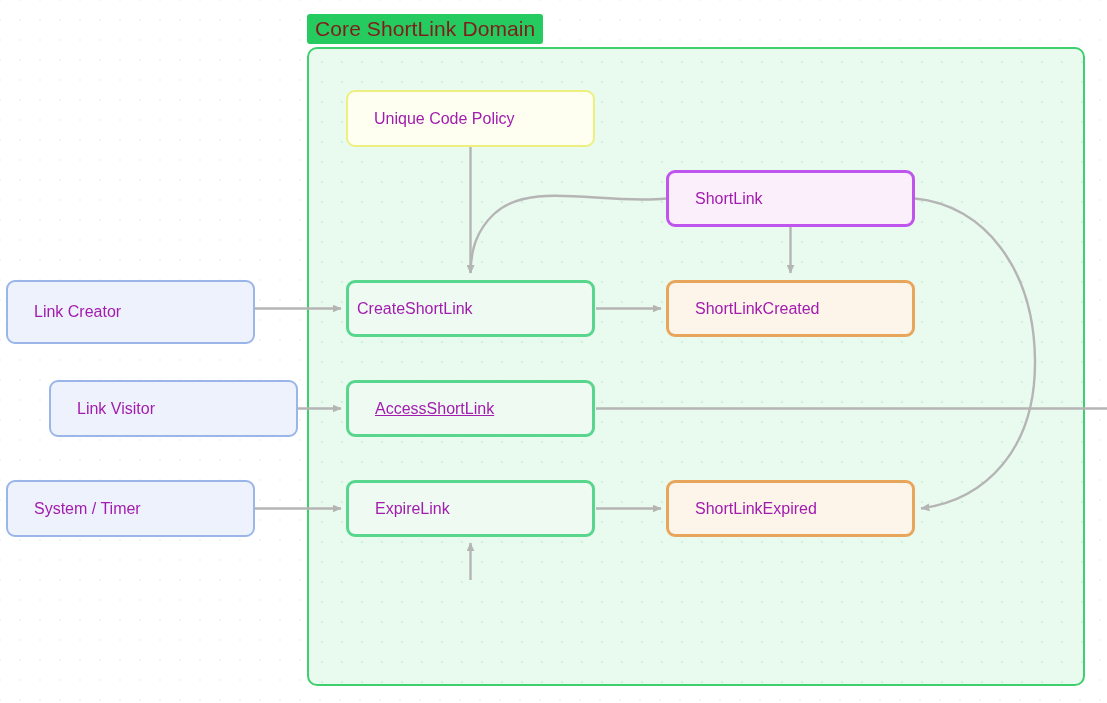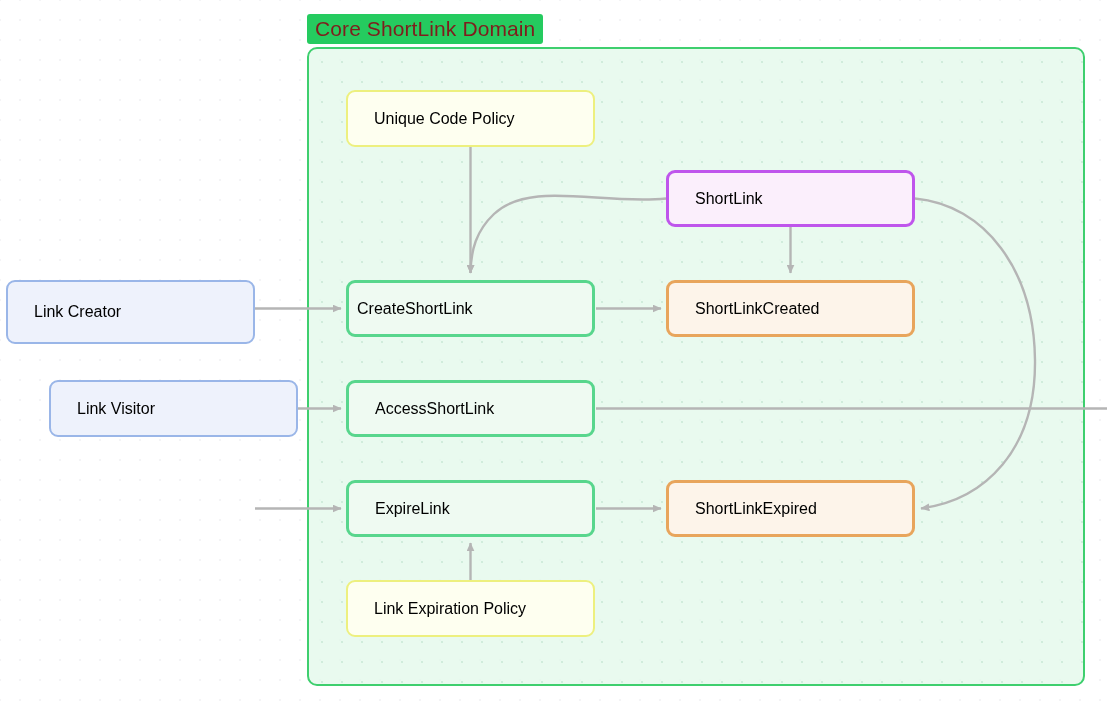--- a/index.html
+++ b/index.html
@@ -52,21 +52,21 @@
   }
 
   
   .node {
     position: absolute;
     box-sizing: border-box;
     display: flex;
     align-items: center;
     border-radius: 9px;
     font-size: 16px;
-    color: #000000;
+    color: #a21caf;
     padding-left: 26px;
     white-space: nowrap;
     z-index: 5;
   }
   .node.actor {
     background: #eef2fc;
     border: 2px solid #9ab6e8;
   }
   .node.command {
     background: #effaf2;
@@ -163,30 +163,30 @@
   </div>
 
   <div class="node event" style="left:666px; top:280px; width:249px; height:57px;">
     <span>ShortLinkCreated</span>
   </div>
 
   <div class="node actor" style="left:6px; top:380px; width:249px; height:57px;margin-left:43px;">
     <span>Link Visitor</span>
   </div>
 
-  <div class="node command" style="left:346px; top:380px; width:249px; height:57px;">
+  <div class="node command" style="left:346px; top:380px; width:249px; height:57px;text-decoration:underline;">
     <span>AccessShortLink</span>
   </div>
 
+  <div class="node actor" style="left:6px; top:480px; width:249px; height:57px;">
+    <span>System / Timer</span>
+  </div>
 
   <div class="node command" style="left:346px; top:480px; width:249px; height:57px;">
     <span>ExpireLink</span>
   </div>
 
   <div class="node event" style="left:666px; top:480px; width:249px; height:57px;">
     <span>ShortLinkExpired</span>
   </div>
 
-  <div class="node policy" style="left:346px; top:580px; width:249px; height:57px;">
-    <span>Link Expiration Policy</span>
-  </div>
 
 </div>
 
 </body></html>

